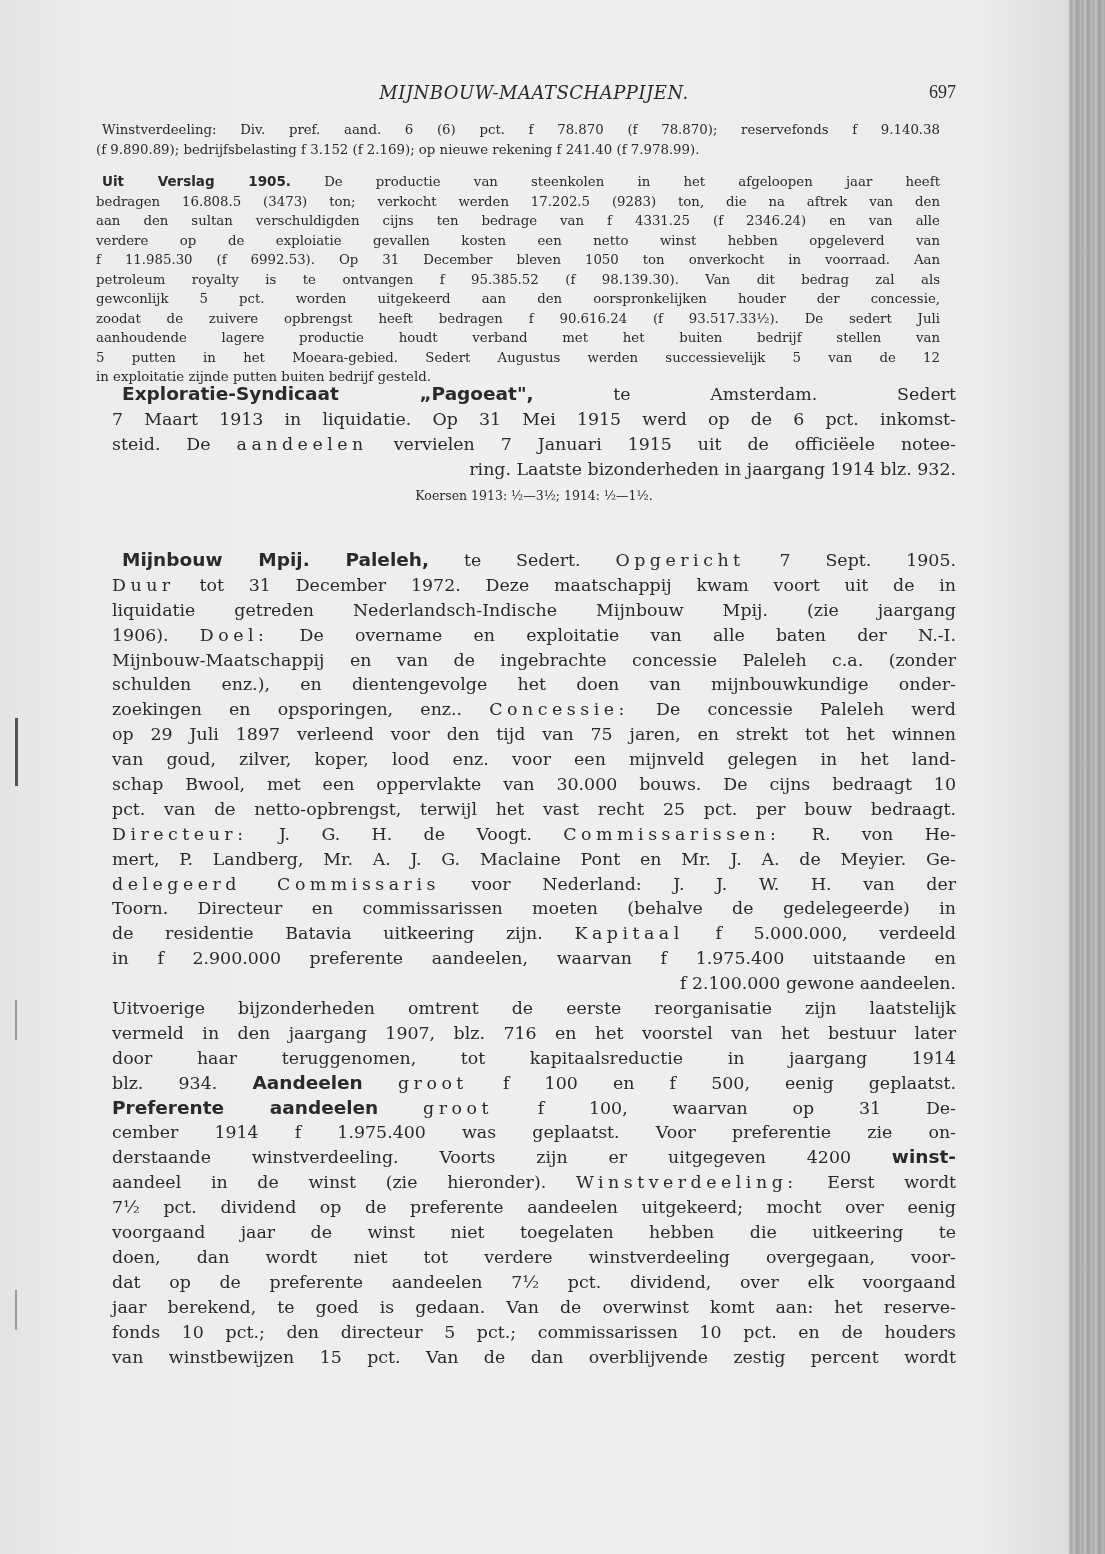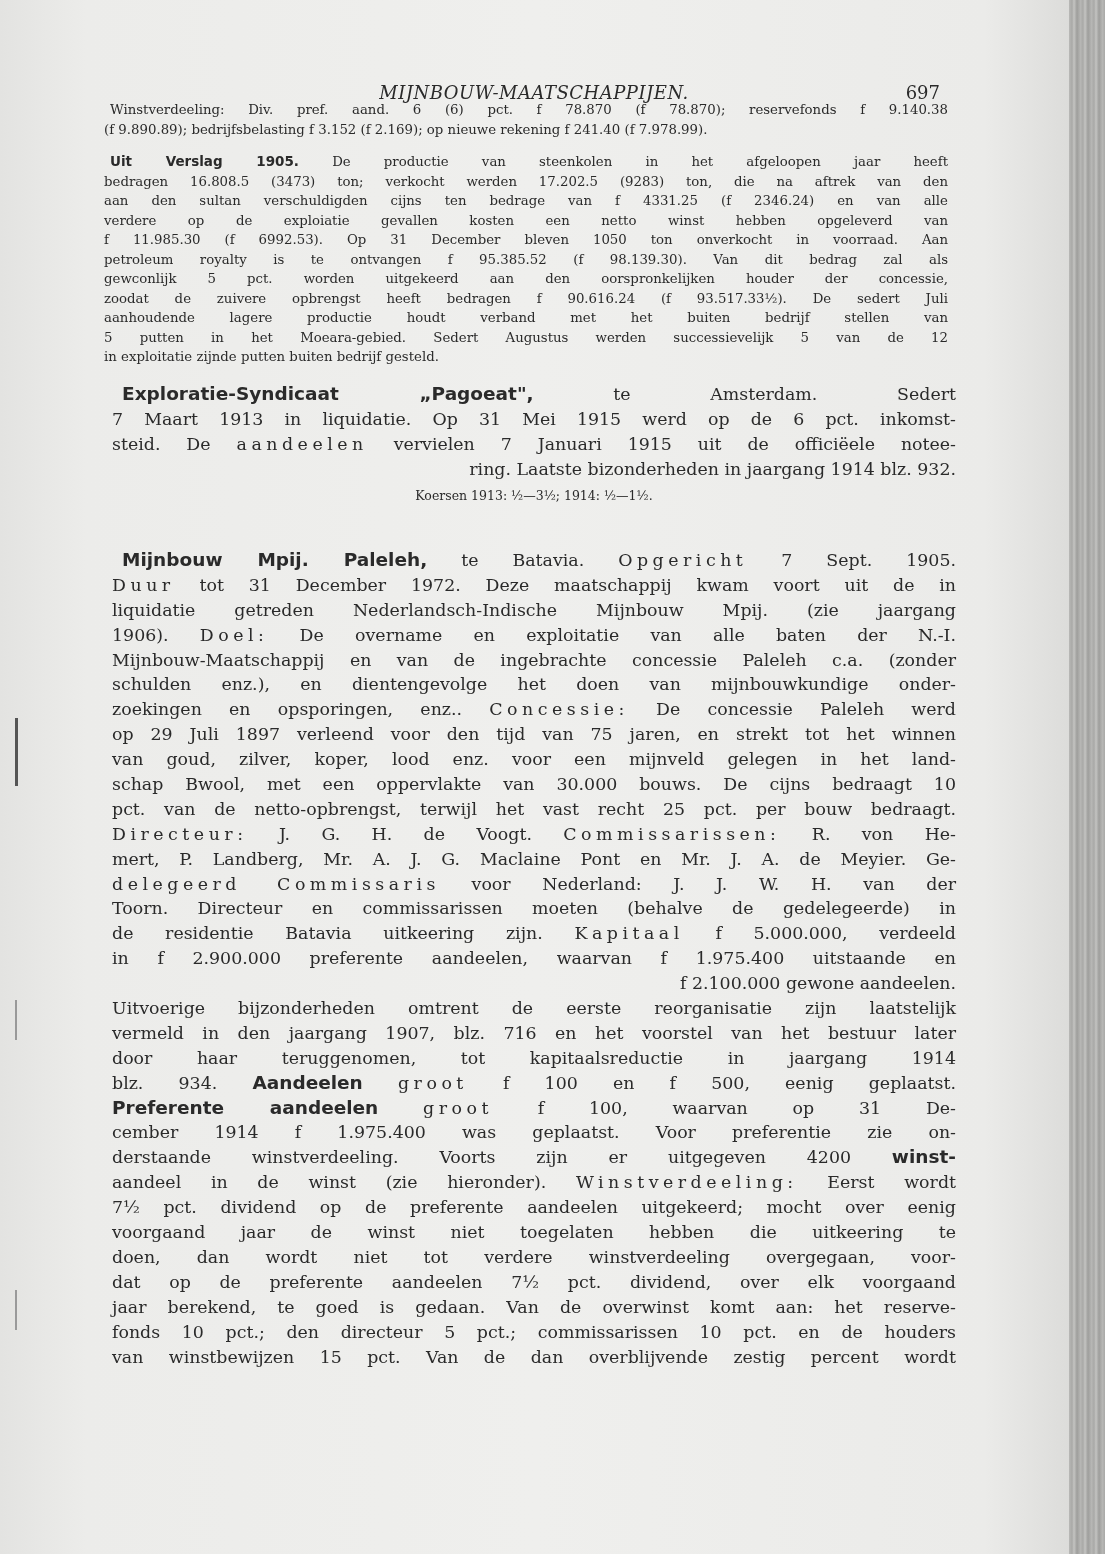--- a/index.html
+++ b/index.html
@@ -68,31 +68,33 @@
     left: 0;
     right: 0;
     text-align: center;
     font-style: italic;
     font-size: 18px;
     letter-spacing: 0.5px;
     top: 6px;
   }
   .page-number {
     position: absolute;
-    right: 16px;
+    right: 0;
     top: 6px;
     font-size: 18px;
+    font-family: Liberation Serif, serif;
   }
   .small {
     position: absolute;
-    left: 104px;
+    left: 96px;
     width: 844px;
     font-size: 13.3px;
     line-height: 19.5px;
     text-align: justify;
+    margin-top: 20px;
   }
   .small-1 { top: 100px; }
   .small-2 { top: 152px; }
   .uv {
     font-family: "DejaVu Sans", "Liberation Sans", sans-serif;
     font-weight: bold;
     font-size: 13.5px;
   }
   .big {
     position: absolute;
@@ -181,21 +183,21 @@
 
   <div class="big sec-1">
     <span class="just-line" style="padding-left:10px"><span class="sans-bold">Exploratie-Syndicaat „Pagoeat",</span><span> te Amsterdam. Sedert</span></span>
     <span class="just-line">7 Maart 1913 in liquidatie. Op 31 Mei 1915 werd op de 6 pct. inkomst-</span>
     <span class="just-line"><span>steid. De </span><span class="spaced">aandeelen</span><span> vervielen 7 Januari 1915 uit de officiëele notee-</span></span>
     <span class="last-line">ring. Laatste bizonderheden in jaargang 1914 blz. 932.</span>
     <div class="koersen">Koersen 1913: ½—3½; 1914: ½—1½.</div>
   </div>
 
   <div class="big sec-2">
-    <span class="just-line" style="padding-left:10px"><span class="sans-bold">Mijnbouw Mpij. Paleleh,</span><span> te Batavia. </span><span class="spaced">Opgericht</span><span> 7 Sept. 1905.</span></span>
+    <span class="just-line" style="padding-left:10px"><span class="sans-bold">Mijnbouw Mpij. Paleleh,</span><span> te Sedert. </span><span class="spaced">Opgericht</span><span> 7 Sept. 1905.</span></span>
     <span class="just-line"><span class="spaced">Duur</span><span> tot 31 December 1972. Deze maatschappij kwam voort uit de in</span></span>
     <span class="just-line">liquidatie getreden Nederlandsch-Indische Mijnbouw Mpij. (zie jaargang</span>
     <span class="just-line"><span>1906). </span><span class="spaced">Doel:</span><span> De overname en exploitatie van alle baten der N.-I.</span></span>
     <span class="just-line">Mijnbouw-Maatschappij en van de ingebrachte concessie Paleleh c.a. (zonder</span>
     <span class="just-line">schulden enz.), en dientengevolge het doen van mijnbouwkundige onder-</span>
     <span class="just-line"><span>zoekingen en opsporingen, enz.. </span><span class="spaced">Concessie:</span><span> De concessie Paleleh werd</span></span>
     <span class="just-line">op 29 Juli 1897 verleend voor den tijd van 75 jaren, en strekt tot het winnen</span>
     <span class="just-line">van goud, zilver, koper, lood enz. voor een mijnveld gelegen in het land-</span>
     <span class="just-line">schap Bwool, met een oppervlakte van 30.000 bouws. De cijns bedraagt 10</span>
     <span class="just-line">pct. van de netto-opbrengst, terwijl het vast recht 25 pct. per bouw bedraagt.</span>

